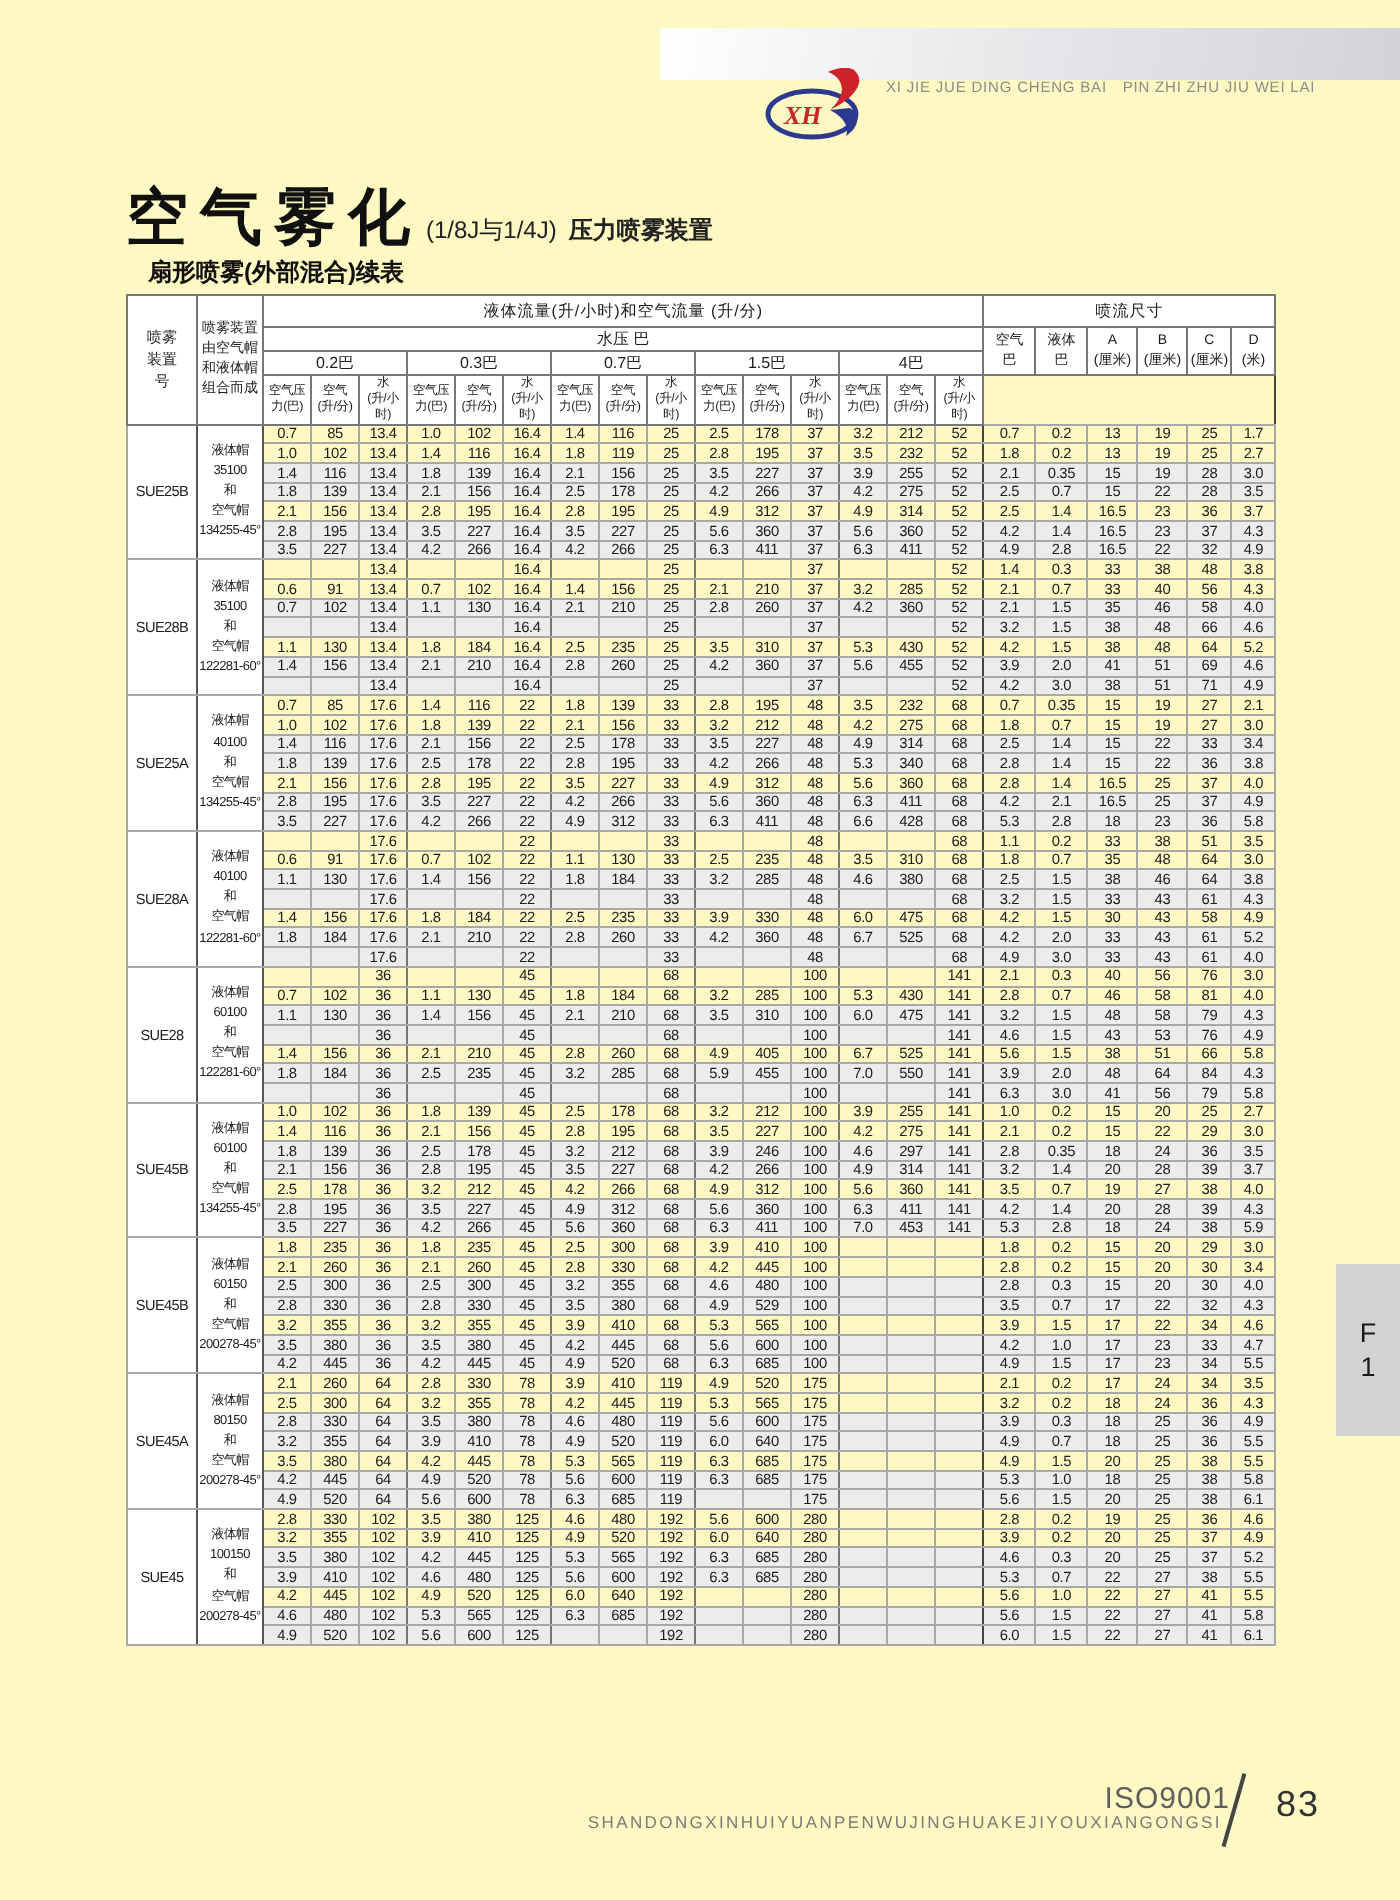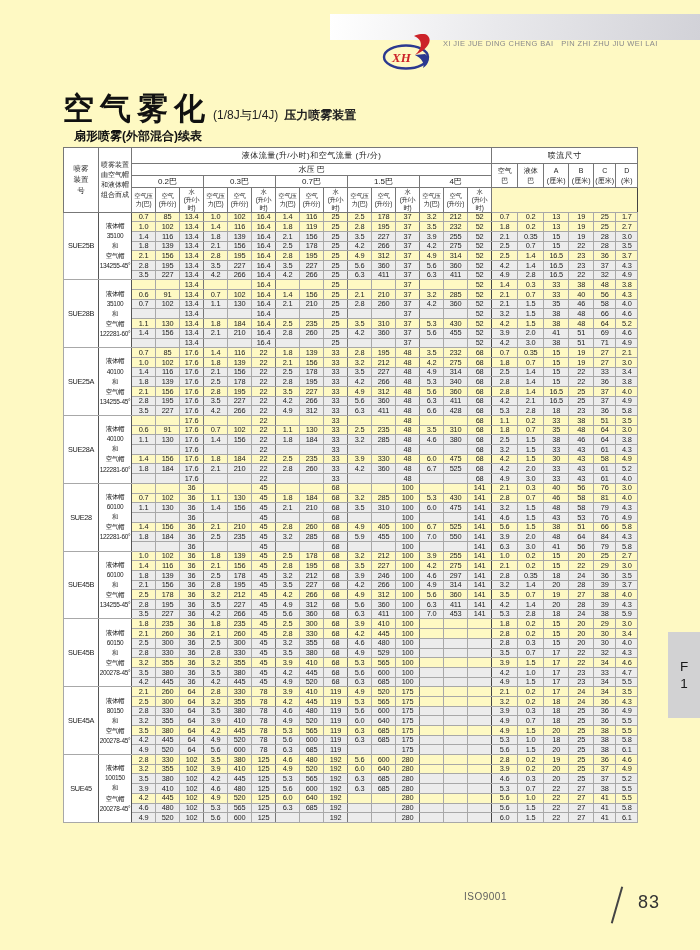--- a/index.html
+++ b/index.html
@@ -43,22 +43,22 @@
   tbody tr:nth-child(3) td, tbody tr:nth-child(4) td,
   tbody tr:nth-child(6) td, tbody tr:nth-child(7) td { background:#ececec; }
   tbody tr:nth-child(3) td.dev, tbody tr:nth-child(3) td.cap { background:#fff; }
 
   
   .side-tab { position:absolute; left:668px; top:632px; width:32px; height:86px; background:#d2d2d3;
               display:flex; flex-direction:column; align-items:center; justify-content:center; gap:2px; }
   .side-tab span { font-size:13.5px; color:#1a1a1a; }
 
   
-  .foot-iso { position:absolute; left:464px; top:891px; width:131px; 
-              font-size:10px; color:#5f5f5f; letter-spacing:0.5px; }
+  .foot-iso { position:absolute; left:484px; top:891px; width:131px; text-align:right;
+              font-size:15px; color:#5f5f5f; letter-spacing:0.5px; }
   .foot-company { position:absolute; left:205px; top:906px; width:406px; text-align:right;
                   font-size:8.5px; color:#7a7a7a; letter-spacing:1.2px; white-space:nowrap; }
   .foot-slash { position:absolute; left:616px; top:886px; width:1.5px; height:38px;
                 background:#444; transform:rotate(16deg); }
   .foot-page { position:absolute; left:626px; top:892px; font-size:18px; color:#333; letter-spacing:1px;margin-left:12px; }
 </style>
 </head>
 <body>
 
 <div class="page">
@@ -1684,16 +1684,17 @@
         </tbody>
       </table>
   </div>
 
   <div class="side-tab">
     <span>F</span>
     <span>1</span>
   </div>
 
   <div class="foot-iso">ISO9001</div>
+  <div class="foot-company">SHANDONGXINHUIYUANPENWUJINGHUAKEJIYOUXIANGONGSI</div>
   <div class="foot-slash"></div>
   <div class="foot-page">83</div>
 
 </div>
 
 </body></html>

